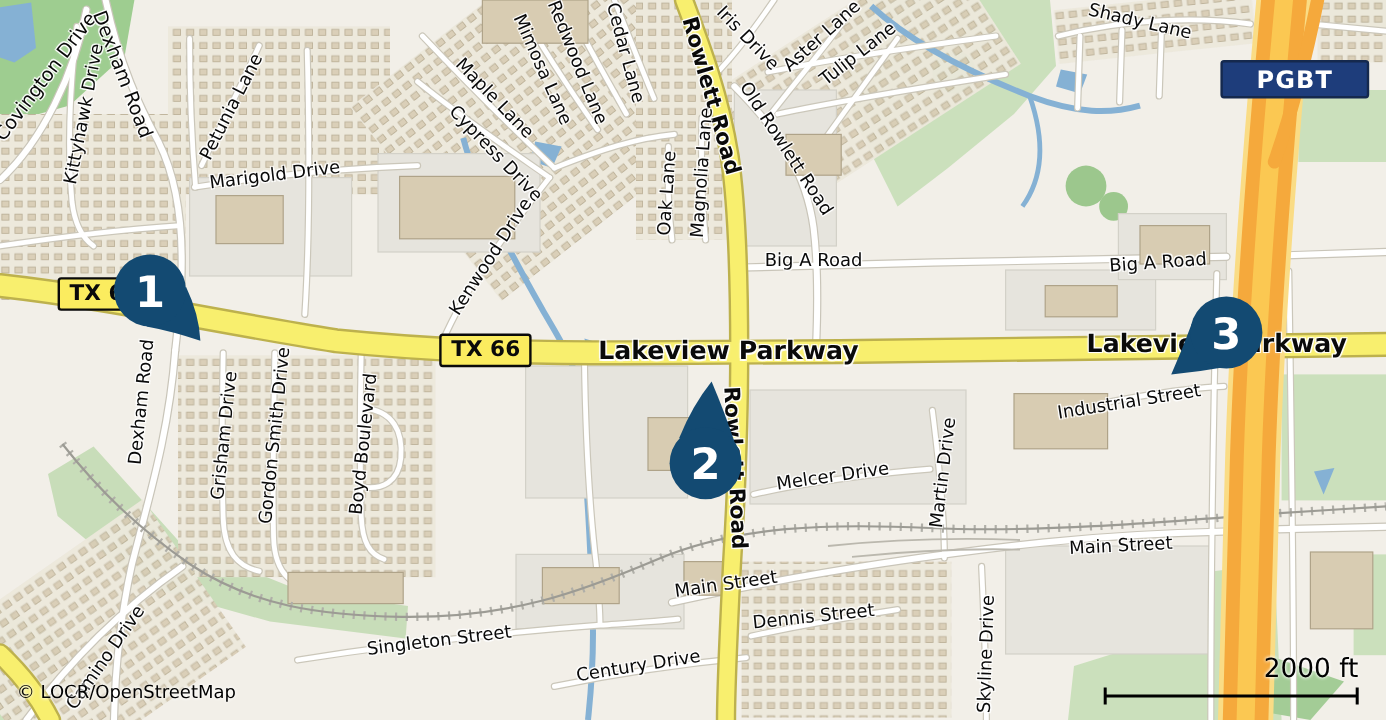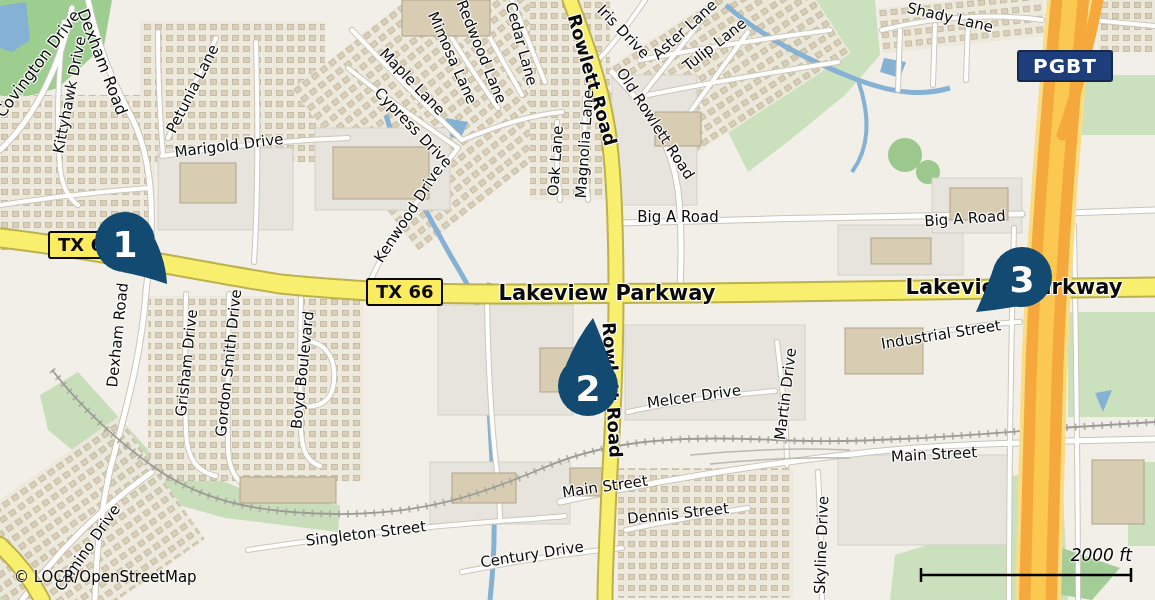--- a/index.html
+++ b/index.html
@@ -8,26 +8,26 @@
   #base-svg{position:absolute;left:0;top:0;}
   #label-layer{position:absolute;left:0;top:0;width:1155px;height:600px;pointer-events:none;}
   .map-label{position:absolute;white-space:nowrap;color:#0a0a0a;line-height:1;
     text-shadow:-1px -1px 0 rgba(255,255,255,.85),1px -1px 0 rgba(255,255,255,.85),
                 -1px 1px 0 rgba(255,255,255,.85),1px 1px 0 rgba(255,255,255,.85),
                 0 0 3px rgba(255,255,255,.9);}
   .badge{position:absolute;box-sizing:border-box;line-height:1;}
   .tx-badge{background:#FBEC5F;border:2px solid #0a0a0a;border-radius:3px;
     color:#0a0a0a;font-weight:bold;font-size:18px;padding:3px 8px;}
   .pgbt-badge{background:#1E3D7B;border:2px solid #15294E;border-radius:3px;
-    color:#fff;font-weight:bold;font-size:20px;padding:4px 14px;letter-spacing:1px;}
+    color:#fff;font-weight:bold;font-size:20px;padding:4px 28px;letter-spacing:1px;}
   #attribution{position:absolute;left:14px;top:568px;font-size:15px;color:#000000;
     text-shadow:0 0 3px #fff,0 0 3px #fff;}
   #scale-bar{position:absolute;left:918px;top:545px;width:216px;text-align:right;color:#000;}
-  #scale-bar .lbl{font-size:17px;margin:0 2px 2px 0;
-    text-shadow:0 0 3px #fff,0 0 3px #fff;font-style:italic;}
+  #scale-bar .lbl{font-size:22px;margin:0 2px 2px 0;
+    text-shadow:0 0 3px #fff,0 0 3px #fff;}
   #marker-svg{position:absolute;left:0;top:0;pointer-events:none;}
   #marker-svg text{font-family:"DejaVu Sans",sans-serif;font-weight:bold;fill:#fff;}
 </style>
 </head>
 <body>
 
 <div id="map">
 
   <svg id="base-svg" width="1155" height="600">
     <defs>

